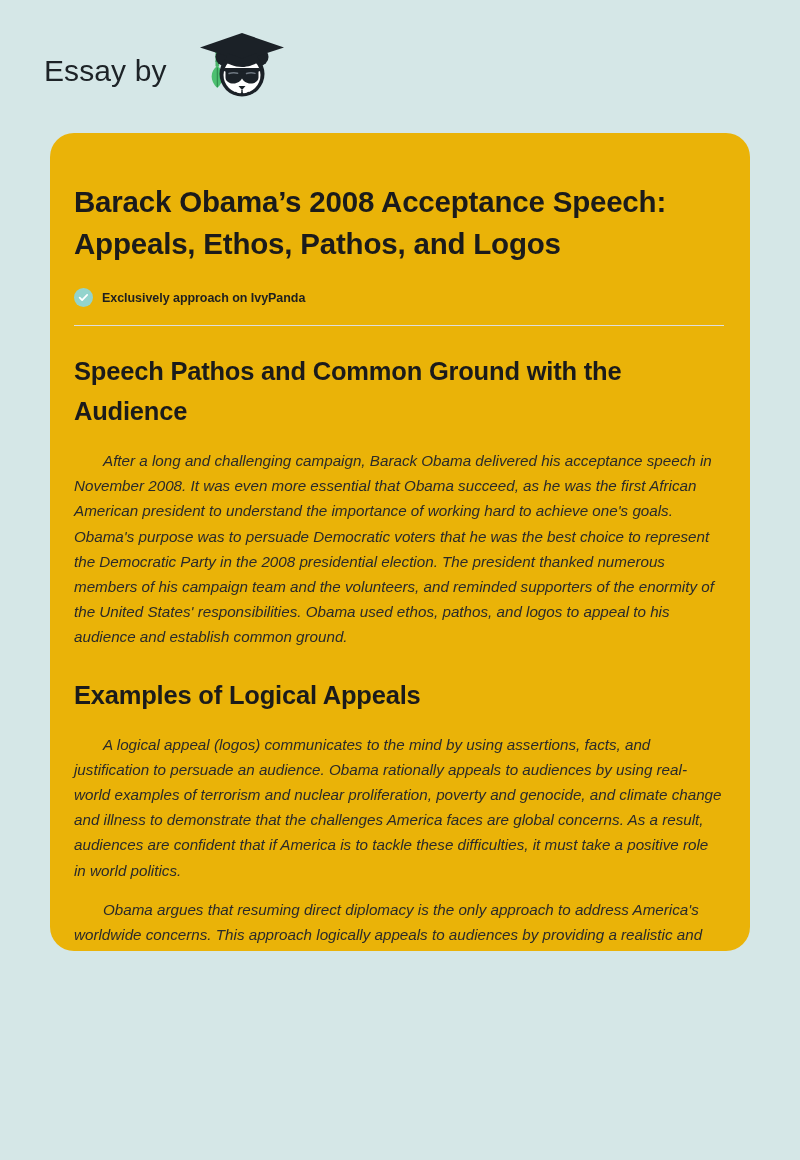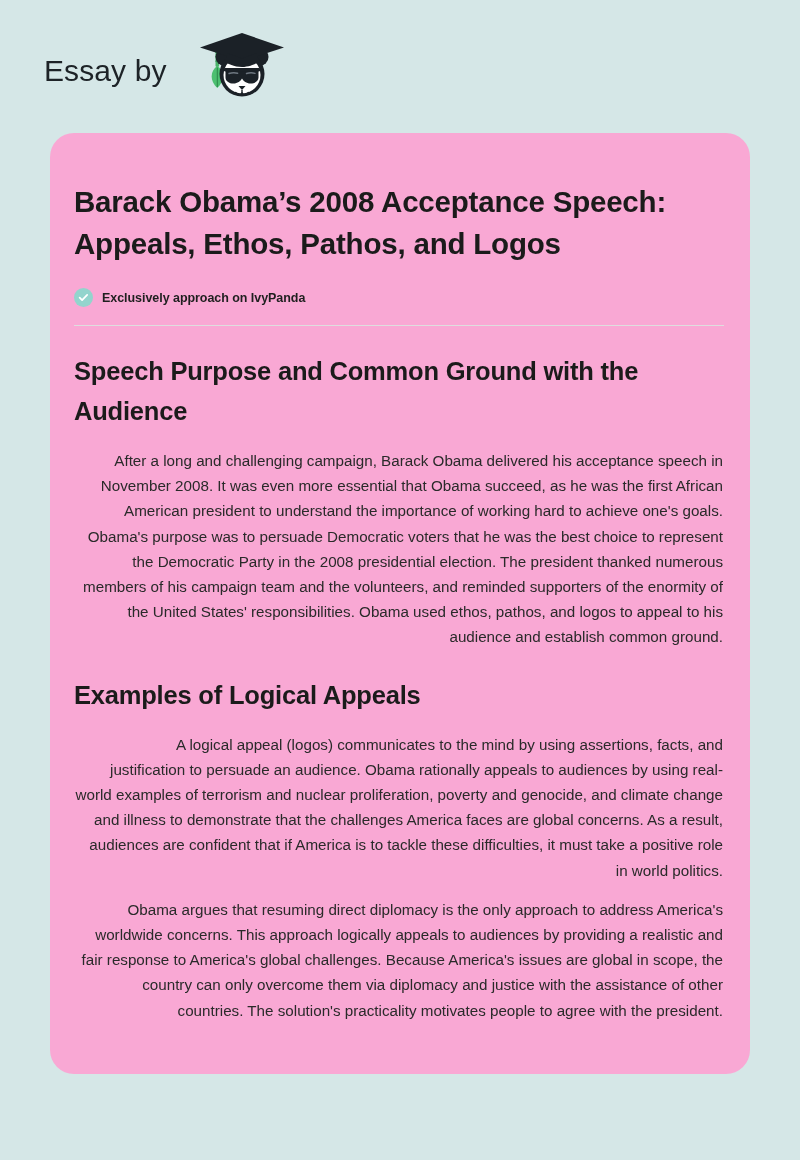--- a/index.html
+++ b/index.html
@@ -57,22 +57,22 @@
     font-weight: 400;
     letter-spacing: 0;
   }
 
   
   .essay-card {
     position: absolute;
     left: 50px;
     top: 133px;
     width: 700px;
-    height: 941px;
-    background: #f9a8d4;
+    height: 818px;
+    background: #eab308;
     border-radius: 24px;
     padding: 48px 27px 0 24px;
     overflow: hidden;
   }
   .card-inner { padding: 0 0 0 0; }
 
   .essay-title {
     font-size: 29.5px;
     font-weight: 700;
     line-height: 41.5px;
@@ -123,21 +123,22 @@
     max-width: 620px;
   }
 
   .body-paragraph {
     font-size: 15.2px;
     line-height: 25.2px;
     color: #2a2a2a;
     margin: 14px 0 0 0;
     text-indent: 29px;
     max-width: 652px;
-    text-align: right;
+    text-align: left;
+    font-style: italic;
   }
   .section-heading + .body-paragraph { margin-top: 17px; }
 </style>
 </head>
 <body>
 
 <div class="brand-header">
   <span class="brand-essay-by">Essay by</span>
 
   <a class="brand-logo-group" href="#">
@@ -191,21 +192,21 @@
       <span class="badge-check">
         <svg width="11" height="11" viewBox="0 0 12 12" aria-hidden="true">
           <path d="M1.8 6.2 L4.5 8.9 L10 3.2" stroke="#ffffff" stroke-width="1.9" fill="none" stroke-linecap="round" stroke-linejoin="round"></path>
         </svg>
       </span>
       <span class="badge-text">Exclusively approach on IvyPanda</span>
     </div>
 
     <div class="divider"></div>
 
-    <h2 class="section-heading">Speech Purpose and Common Ground with the Audience</h2>
+    <h2 class="section-heading">Speech Pathos and Common Ground with the Audience</h2>
     <p class="body-paragraph">After a long and challenging campaign, Barack Obama delivered his acceptance speech in November 2008. It was even more essential that Obama succeed, as he was the first African American president to understand the importance of working hard to achieve one's goals. Obama's purpose was to persuade Democratic voters that he was the best choice to represent the Democratic Party in the 2008 presidential election. The president thanked numerous members of his campaign team and the volunteers, and reminded supporters of the enormity of the United States' responsibilities. Obama used ethos, pathos, and logos to appeal to his audience and establish common ground.</p>
 
     <h2 class="section-heading">Examples of Logical Appeals</h2>
     <p class="body-paragraph">A logical appeal (logos) communicates to the mind by using assertions, facts, and justification to persuade an audience. Obama rationally appeals to audiences by using real-world examples of terrorism and nuclear proliferation, poverty and genocide, and climate change and illness to demonstrate that the challenges America faces are global concerns. As a result, audiences are confident that if America is to tackle these difficulties, it must take a positive role in world politics.</p>
     <p class="body-paragraph">Obama argues that resuming direct diplomacy is the only approach to address America's worldwide concerns. This approach logically appeals to audiences by providing a realistic and fair response to America's global challenges. Because America's issues are global in scope, the country can only overcome them via diplomacy and justice with the assistance of other countries. The solution's practicality motivates people to agree with the president.</p>
 
   </div>
 </div>
 
 </body></html>

